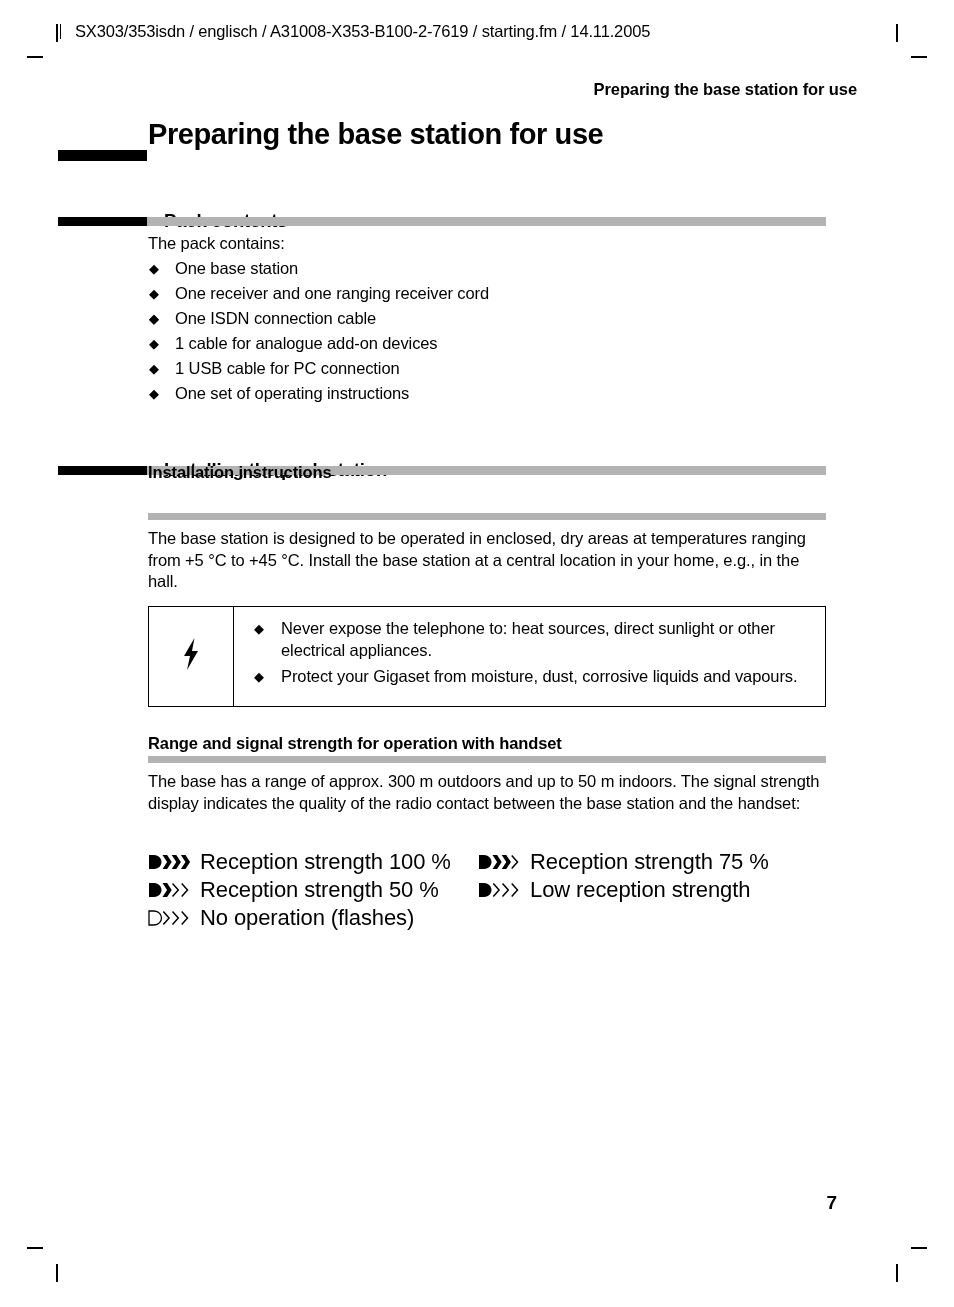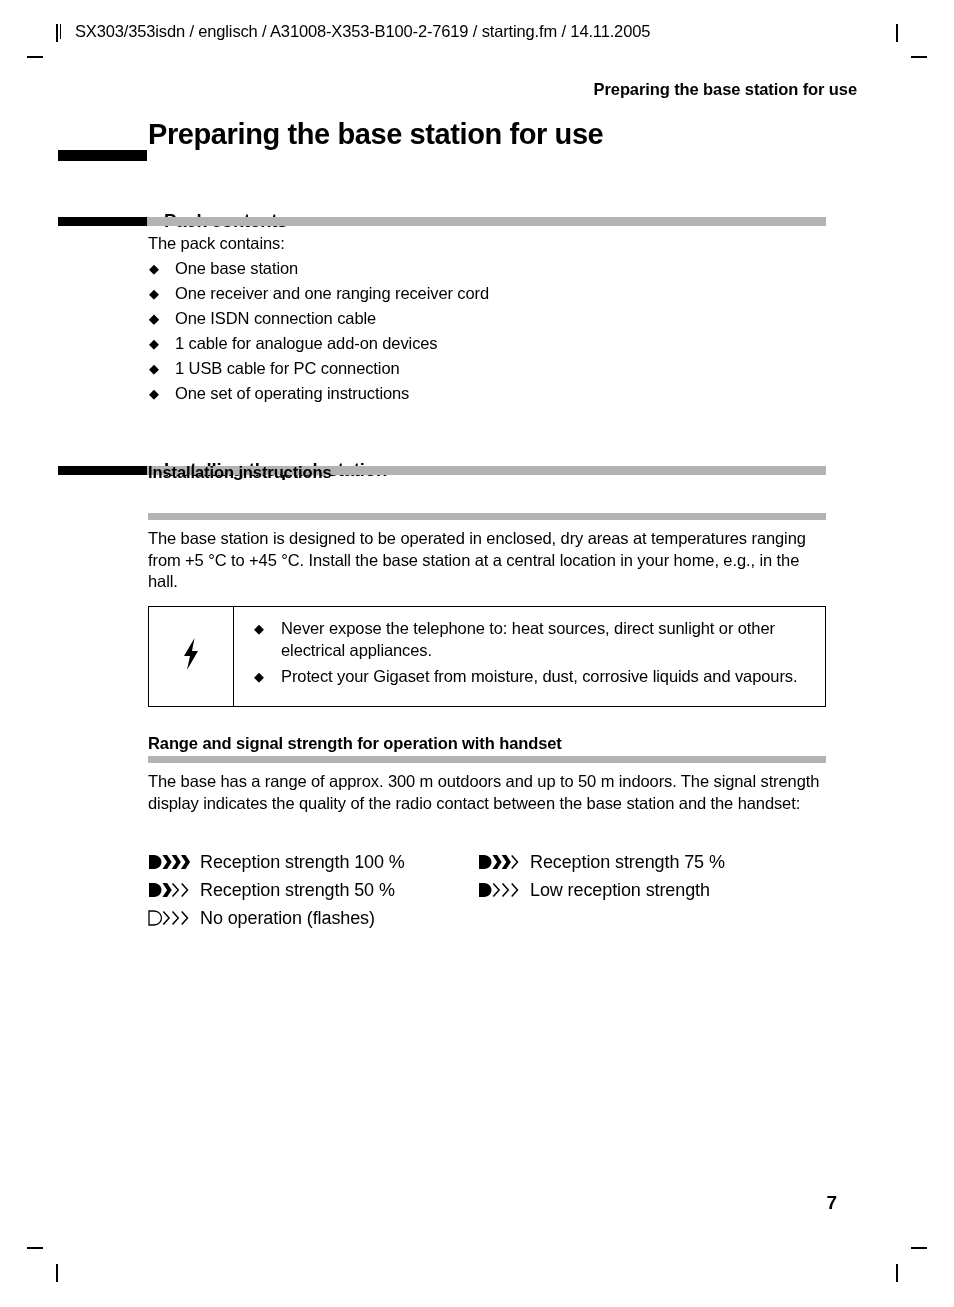--- a/index.html
+++ b/index.html
@@ -229,21 +229,21 @@
     flex: 0 0 330px;
   }
   .sigcell.right { margin-left: 0; }
   .sigicon {
     width: 52px;
     flex: 0 0 52px;
     display: flex;
     align-items: center;
   }
   .siglabel {
-    font-size: 18px;
+    font-size: 22px;
     letter-spacing: -0.1px;
     text-align: right;
   }
 
   
   .pagenum {
     position: absolute;
     right: 117px;
     top: 1192px;
     font-size: 19px;

